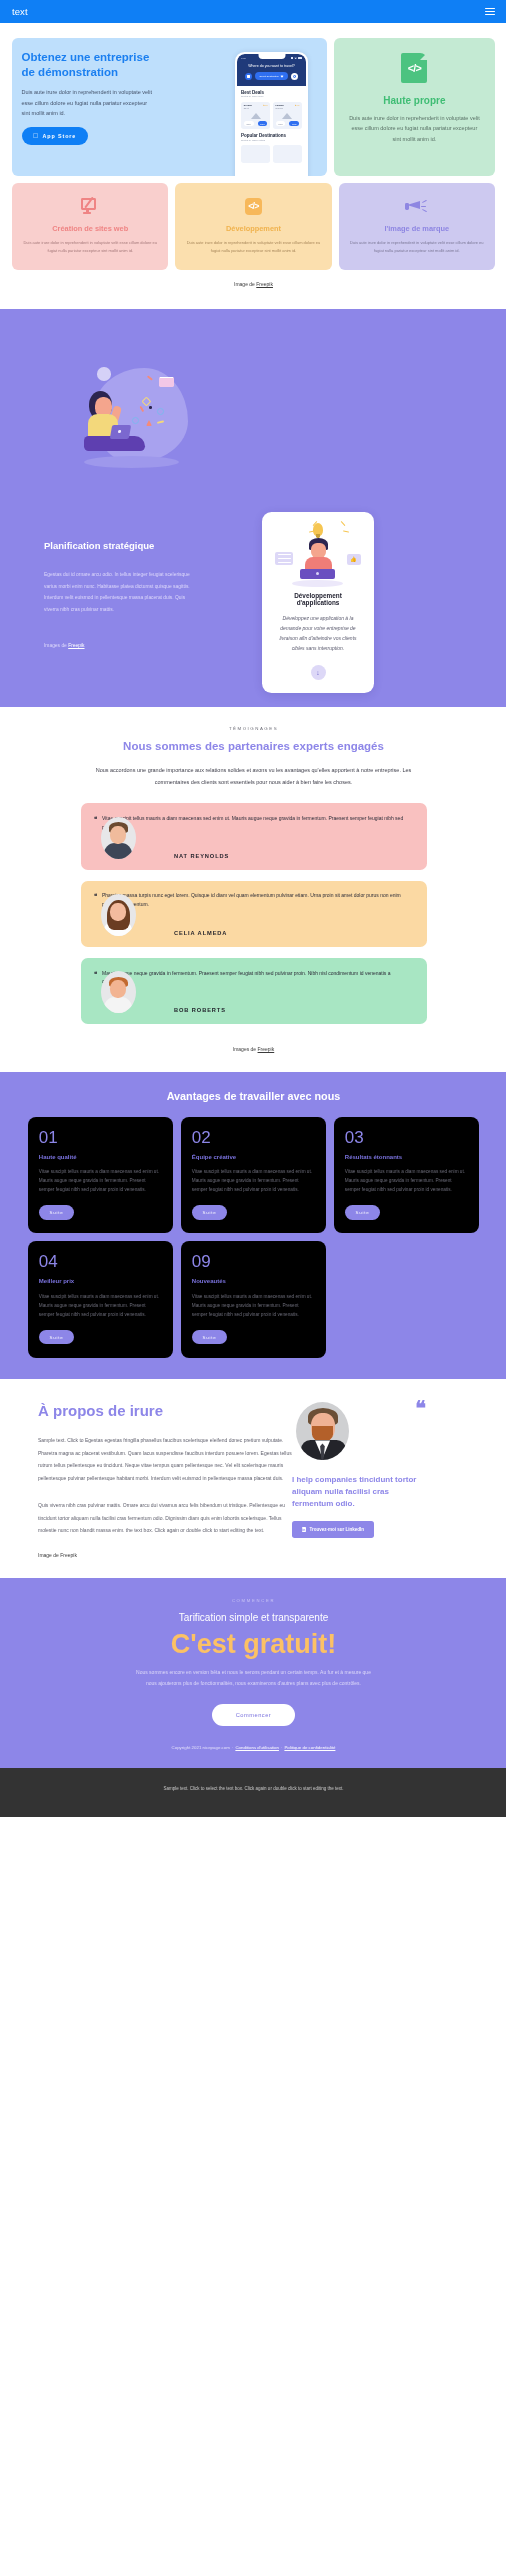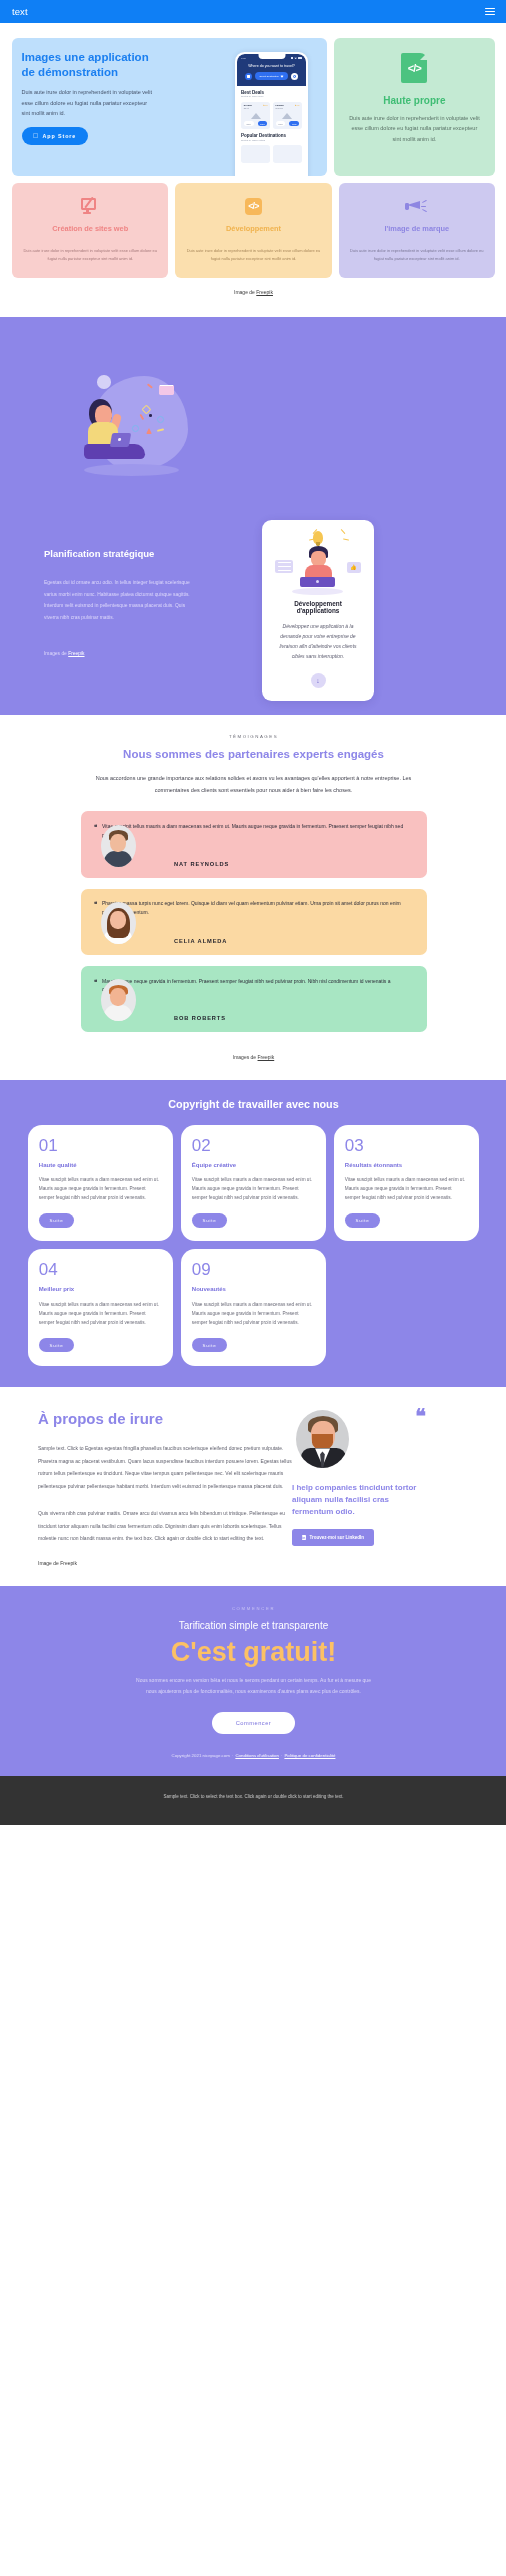--- a/index.html
+++ b/index.html
@@ -150,21 +150,21 @@
   }
   .code-glyph { color:#fff; font-size:10.8px; font-weight:700; letter-spacing:-0.7px; }
   .h-green { color:#3fbd74; font-size:10px; font-weight:700; margin-bottom: 6.8px; }
   .p-green { color:#5a7267; font-size:5.5px; line-height:1.9; padding: 0 5.4px; }
 
   .row-three { display:flex; gap:6.8px; margin-top:6.8px; }
   .mini { flex:1; border-radius:6px; padding:12px 8px 15px; text-align:center; min-height:81px; }
   .mini-pink { background:#f9cfcd; }
   .mini-orange { background:#fbdfae; }
   .mini-purple { background:#cdc9f0; }
-  .mini h3 { font-size:7.4px; font-weight:700; margin:6px 0 14px; line-height:1.3; }
+  .mini h3 { font-size:7.4px; font-weight:700; margin:6px 0 6px; line-height:1.3; }
   .mini-pink h3 { color:#ef8484; }
   .mini-orange h3 { color:#f0b24d; }
   .mini-purple h3 { color:#8e86e2; }
   .mini p { font-size:4px; line-height:2.0; }
   .mini-pink p { color:#a5797a; }
   .mini-orange p { color:#a8875a; }
   .mini-purple p { color:#7b7796; }
 
   .ico-box { height:23px; display:flex; align-items:center; justify-content:center; }
   .ico-pen { width:17.6px; height:16px; position:relative; }
@@ -275,21 +275,21 @@
   }
   .av-face { position:absolute; left:50%; margin-left:-8px; top:8.8px; width:16px; height:18px; border-radius:46%; }
   .av-hair { position:absolute; left:50%; margin-left:-9.5px; top:5.4px; width:19px; height:10.8px; border-radius:50% 50% 20% 20%; }
   .av-body { position:absolute; left:50%; margin-left:-14px; top:26px; width:28px; height:20px; border-radius:10.8px 10.8px 0 0; }
   .t-name { font-size:5.7px; font-weight:700; letter-spacing:0.9px; color:#1f1f28; margin-left:80px; margin-top:10.8px; }
 
   
   .adv { background:#8d86e8; padding: 17.6px 0 21.6px; }
   .adv-h { text-align:center; color:#fff; font-size:10.8px; font-weight:700; margin-bottom:15px; }
   .adv-grid { display:grid; grid-template-columns: repeat(3, 1fr); gap: 8px; padding: 0 28px; }
-  .adv-card { background:#ffffff; border-radius:14px; padding: 12px 10.8px 13.5px; }
+  .adv-card { background:#000000; border-radius:8px; padding: 12px 10.8px 13.5px; }
   .adv-num { color:#8d86e8; font-size:17px; font-weight:400; line-height:1; margin-bottom:8px; }
   .adv-t { color:#7a72dd; font-size:6px; font-weight:700; margin-bottom:7.4px; }
   .adv-p { color:#6b6b78; font-size:4.7px; line-height:1.95; margin-bottom:9.5px; }
   .adv-btn {
     background:#8d86e8; color:#fff; border:none; border-radius:13.5px;
     font-size:4.4px; letter-spacing:0.8px; padding:4.7px 10.8px; cursor:pointer;
   }
 
   
   .about { background:#fff; padding: 23px 0 20px; display:flex; }
@@ -345,21 +345,21 @@
     <span></span>
     <span></span>
   </div>
 </div>
 
 <div class="features">
   <div class="row-top">
 
     <div class="card card-blue">
       <div class="blue-left">
-        <div class="h-blue">Images une application de démonstration</div>
+        <div class="h-blue">Obtenez une entreprise de démonstration</div>
         <div class="p-blue">Duis aute irure dolor in reprehenderit in voluptate velit esse cillum dolore eu fugiat nulla pariatur excepteur sint mollit anim id.</div>
         <button class="appstore-btn">
           <span class="apple-glyph"></span>
           <span>App Store</span>
         </button>
       </div>
 
       <div class="phone-wrap">
         <div class="phone">
           <div class="phone-screen">
@@ -584,21 +584,21 @@
     </div>
     <div class="t-name">BOB ROBERTS</div>
   </div>
 
   <div class="credit">
     <span>Images de </span><a href="#">Freepik</a>
   </div>
 </div>
 
 <div class="adv">
-  <div class="adv-h">Copyright de travailler avec nous</div>
+  <div class="adv-h">Avantages de travailler avec nous</div>
   <div class="adv-grid">
     <div class="adv-card">
       <div class="adv-num">01</div>
       <div class="adv-t">Haute qualité</div>
       <div class="adv-p">Vitae suscipit tellus mauris a diam maecenas sed enim ut. Mauris augue neque gravida in fermentum. Present semper feugiat nibh sed pulvinar proin id venenatis.</div>
       <button class="adv-btn">Suite</button>
     </div>
     <div class="adv-card">
       <div class="adv-num">02</div>
       <div class="adv-t">Équipe créative</div>

